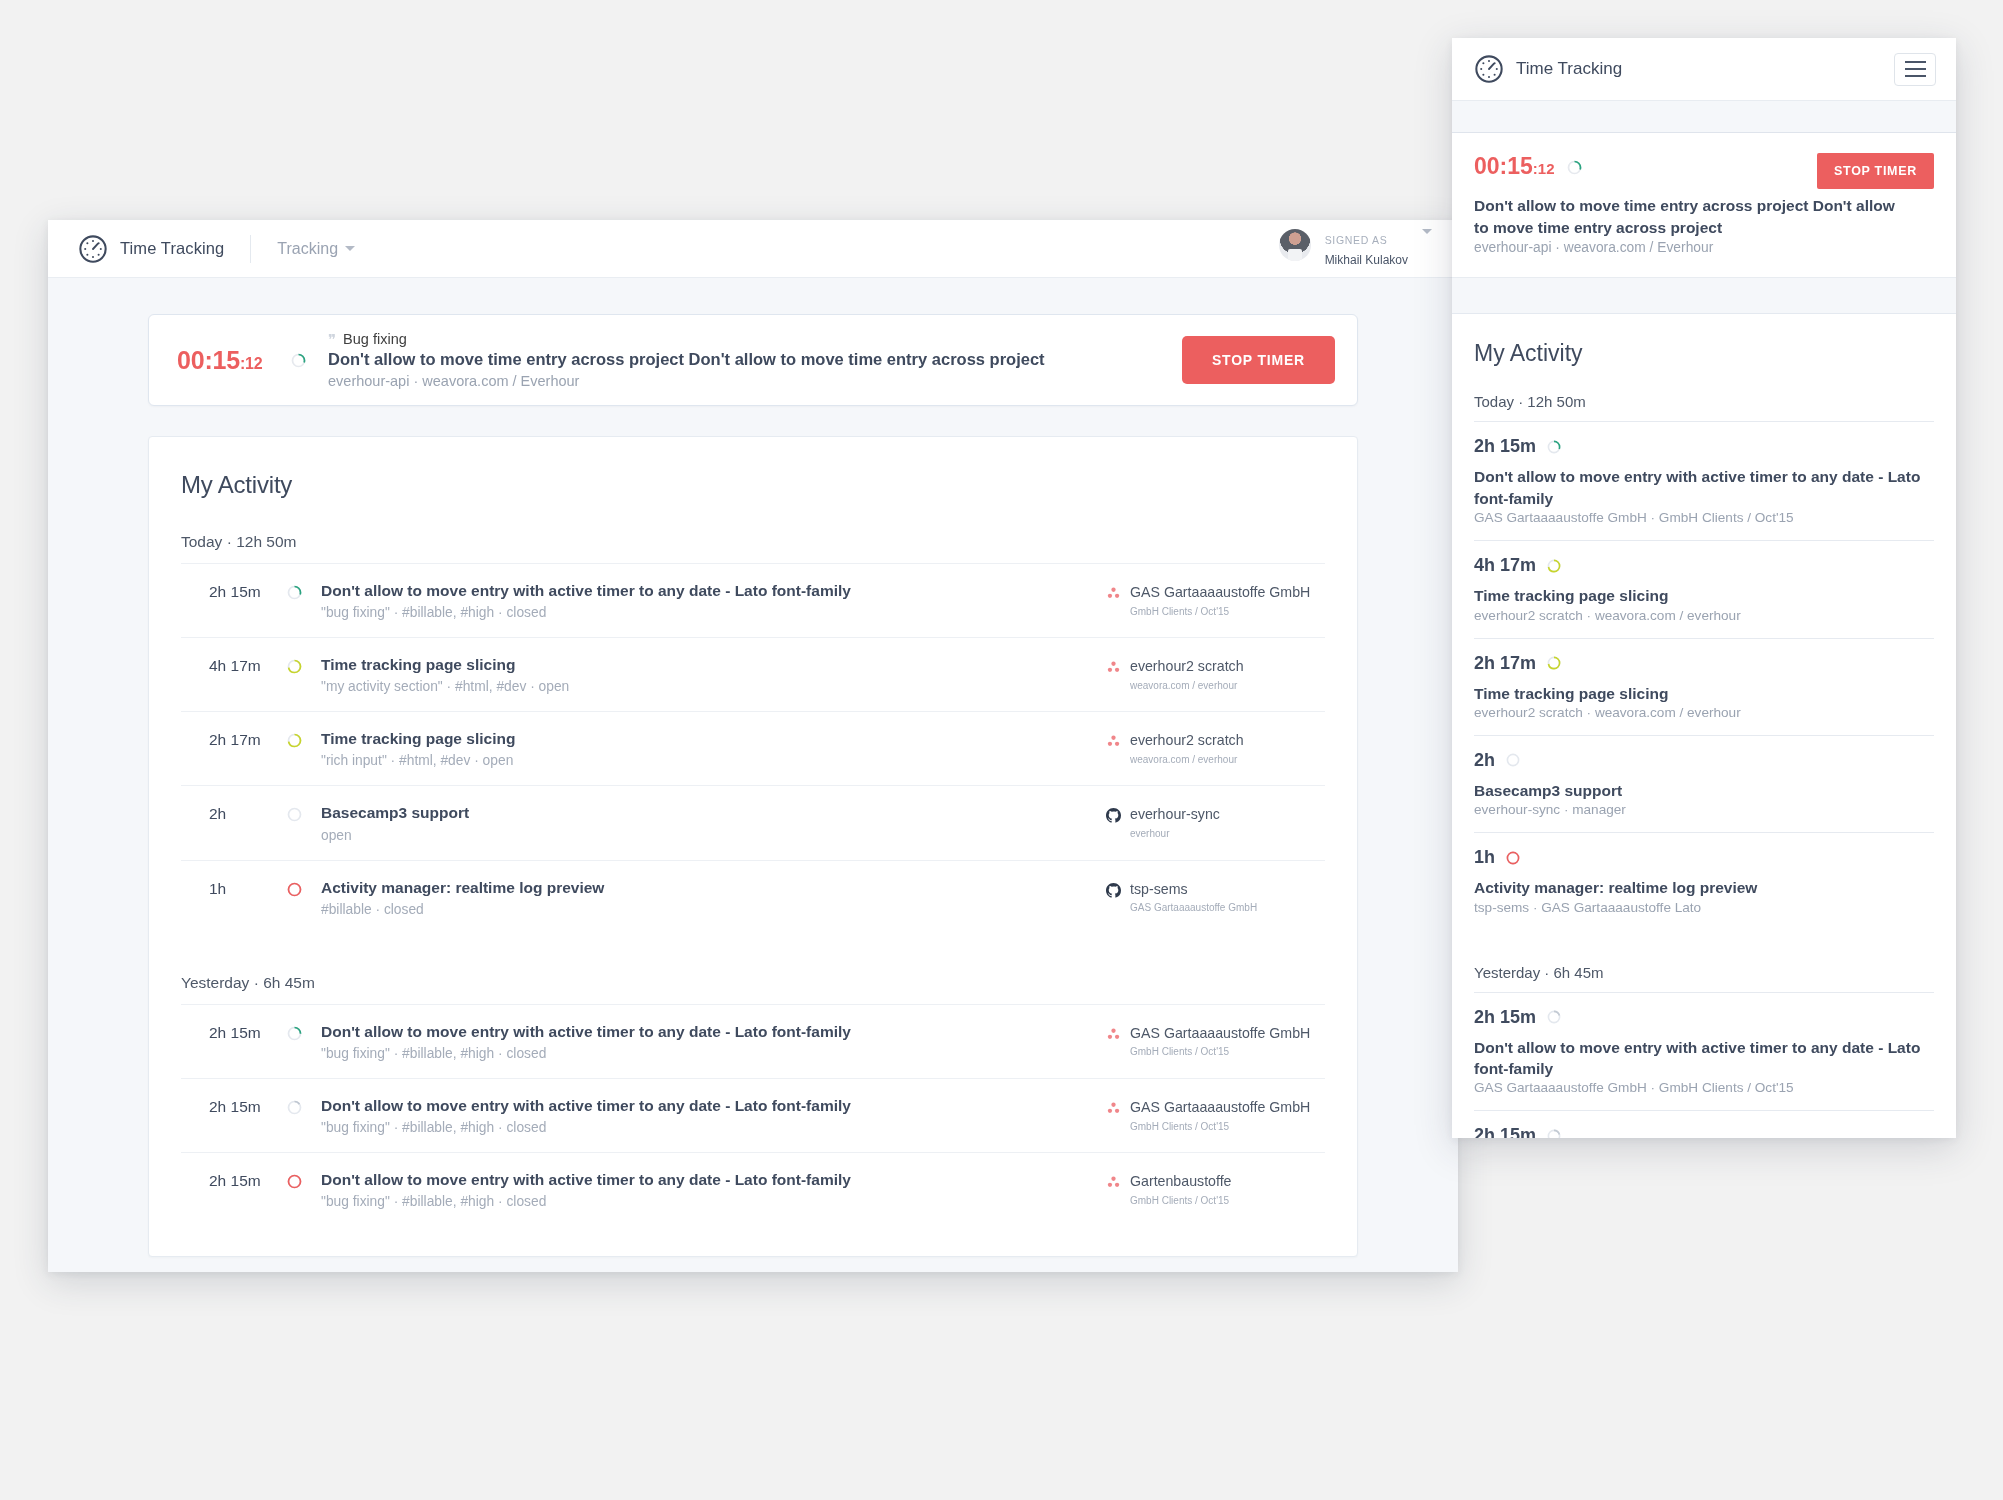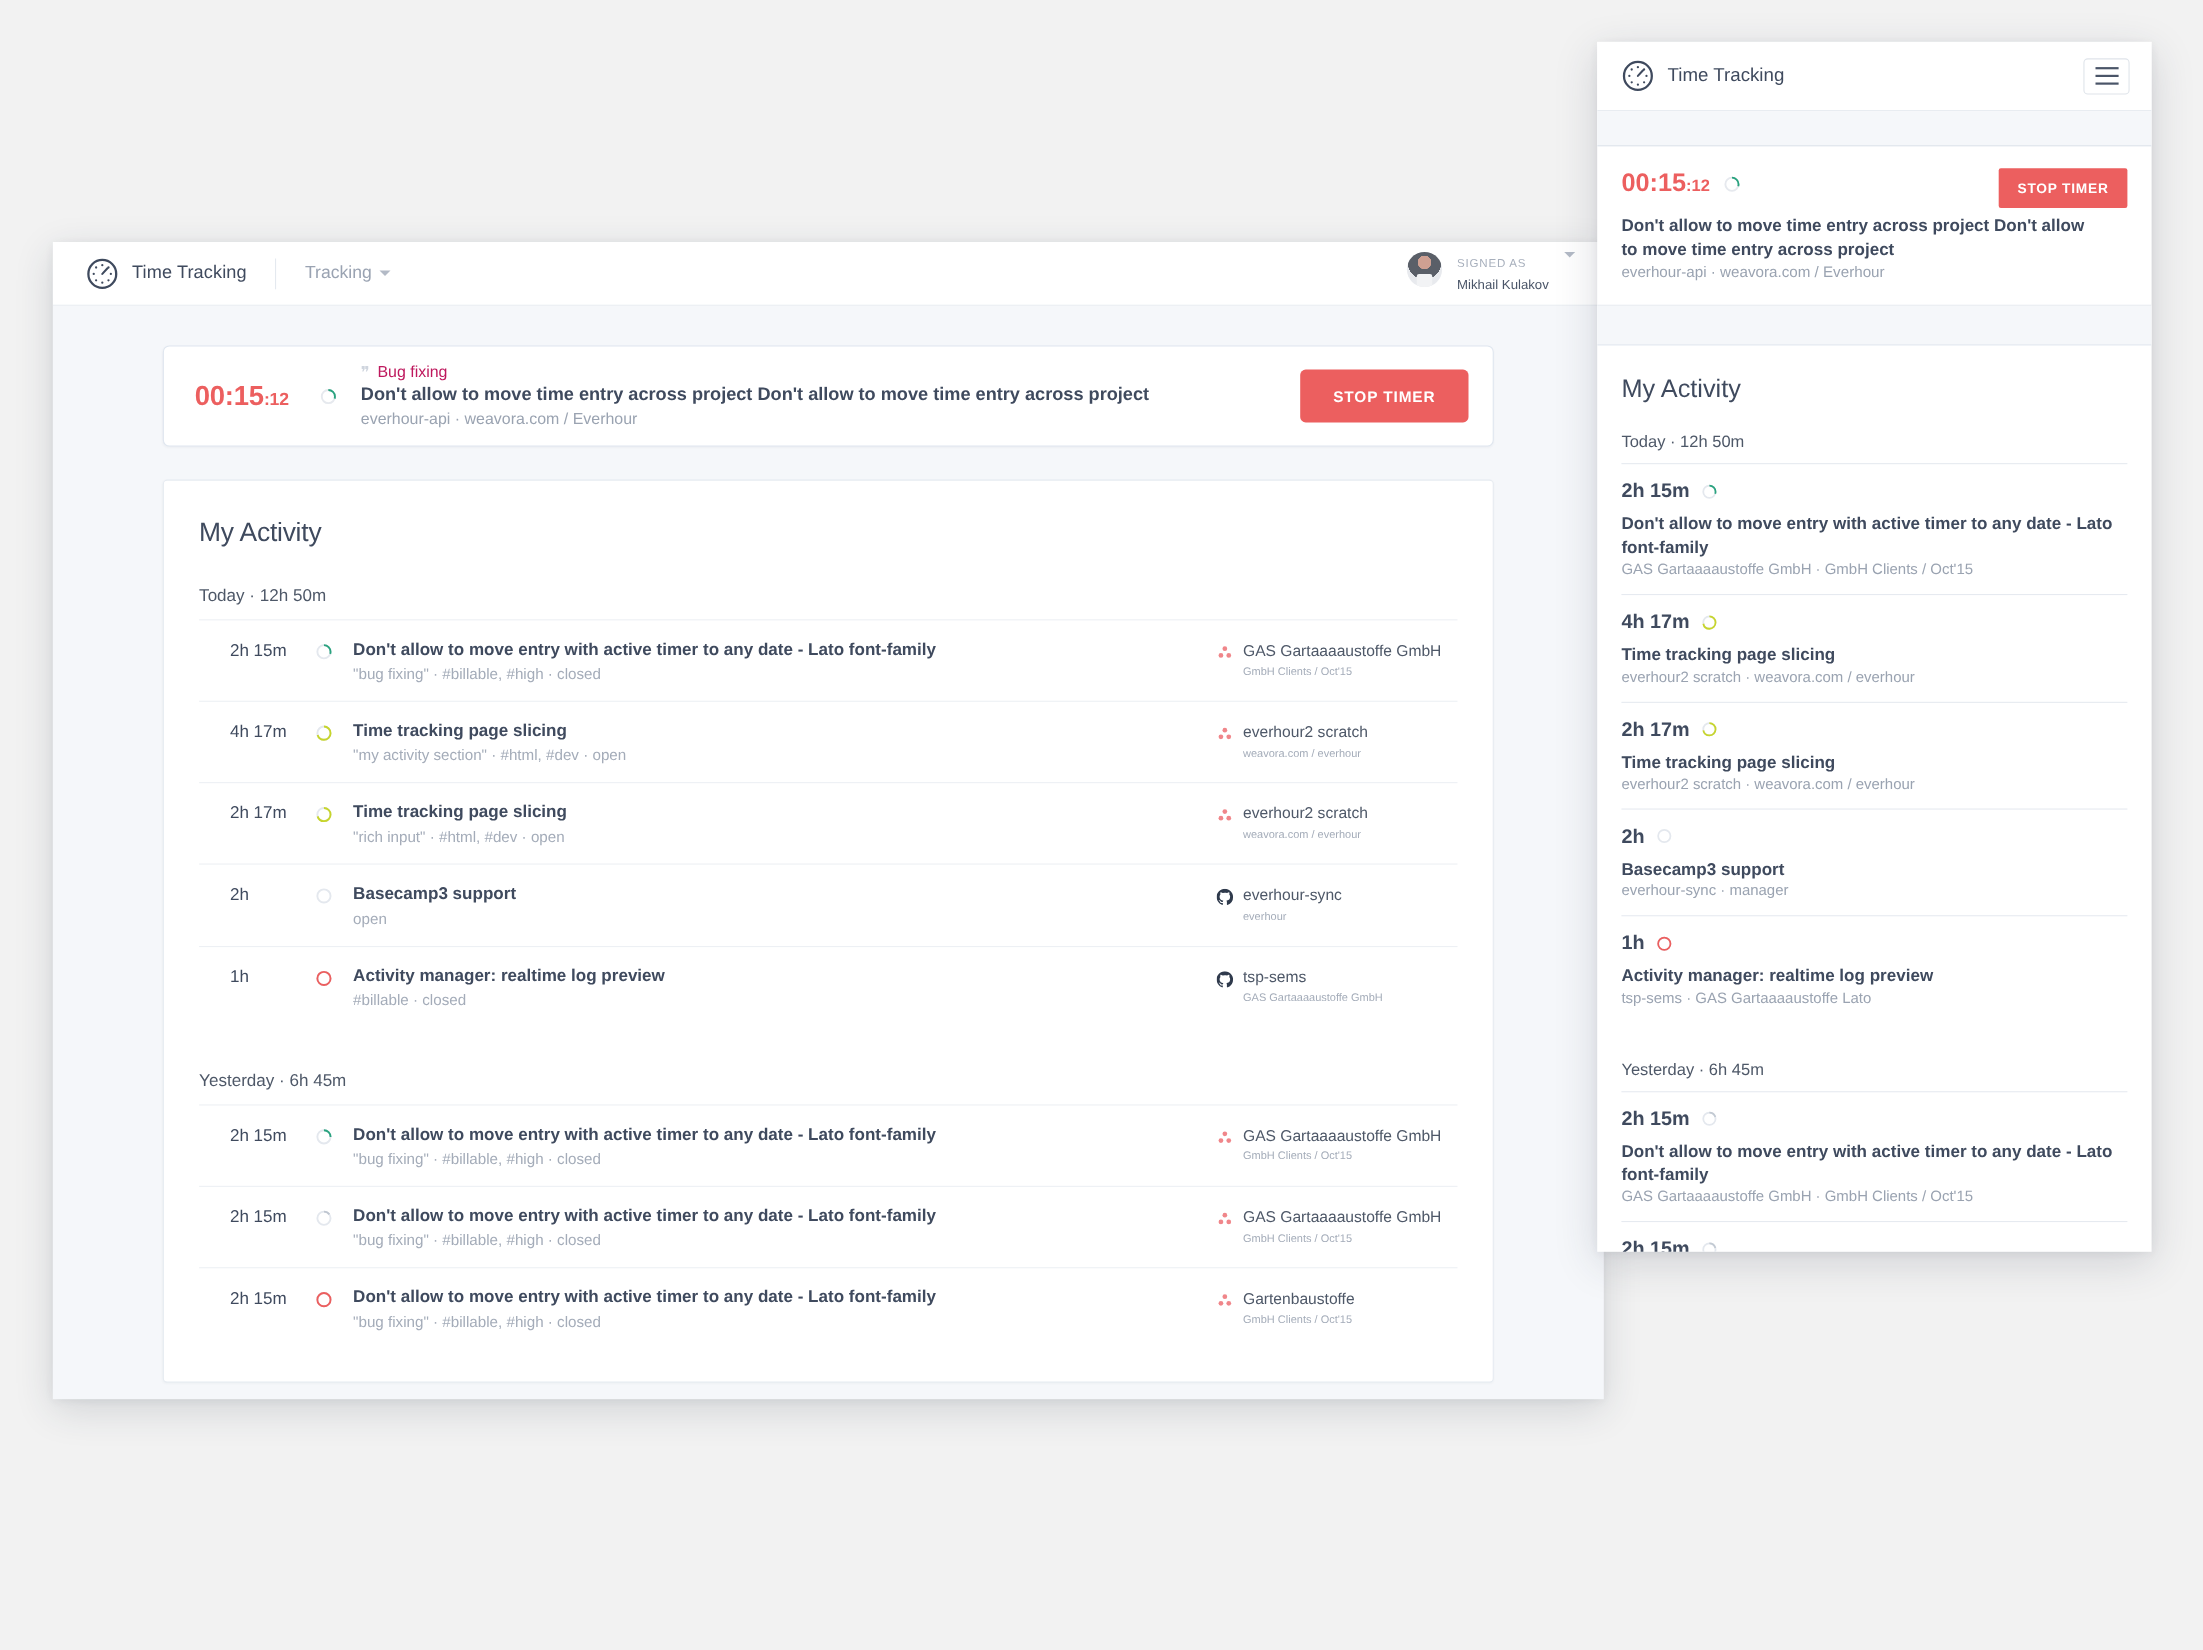--- a/index.html
+++ b/index.html
@@ -75,21 +75,21 @@
     min-width: 100px;
   }
   .timer-clock .secs { font-size: 16px; }
   .ring { width: 15px; height: 15px; flex: none; display: block; }
   .timer-ring-wrap{ margin: 0 22px 0 14px; display:flex; align-items:center; }
   .timer-text { flex: 1; }
   .timer-task-top {
     display: flex; align-items: center; gap: 7px; margin-bottom: 1px;
   }
   .quote-ico { color: #cfd5de; font-size: 15px; line-height: 1; }
-  .timer-tasklbl { font-size: 14.5px; color: #be185d; text-align: right; }
+  .timer-tasklbl { font-size: 14.5px; color: #404040; text-align: right; }
   .timer-title {
     font-size: 16.5px; color: #3f4a5e; font-weight: bold; line-height: 1.35;
   }
   .timer-sub { font-size: 14.5px; color: #9aa3b1; margin-top: 2px; }
   .stop-btn {
     background: #ec5f5f; color: #fff; border: none; border-radius: 5px;
     font-size: 14px; font-weight: bold; letter-spacing: .8px;
     padding: 16px 30px; cursor: pointer; white-space: nowrap;
   }
 

